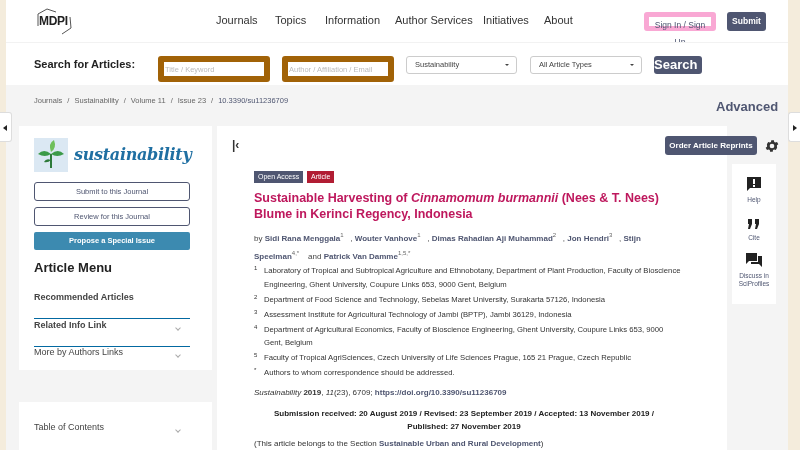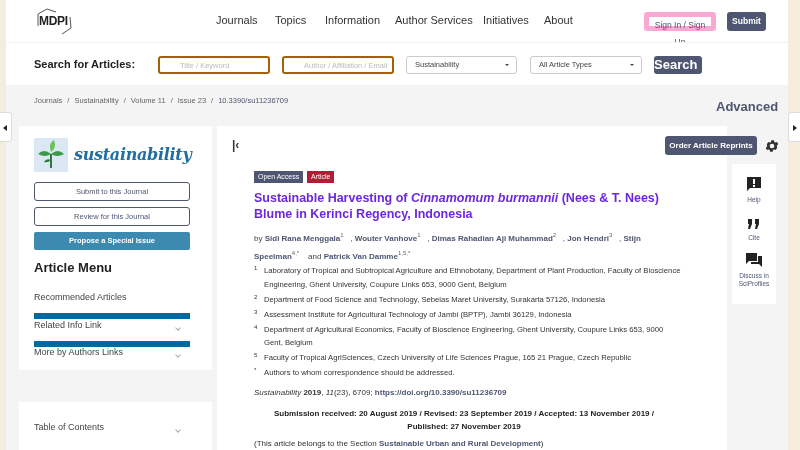--- a/index.html
+++ b/index.html
@@ -41,22 +41,22 @@
   }
   
   .searchbar {
     position: absolute; left: 0; top: 42px; width: 782px; height: 43px;
     background: #fff; border-top: 1px solid #f2f2f2;
   }
   .search-label {
     position: absolute; left: 28px; top: 15px; font-weight: bold; font-size: 11px; color: #222;
   }
   .search-input {
-    position: absolute; top: 13px; height: 18px; border: 2px solid #a16207; border-radius: 3px;
-    background: #fff; font-size: 7.5px; color: #bbb; padding-left: 20px; line-height: 16px;
+    position: absolute; top: 13px; height: 26px; border: 6px solid #a16207; border-radius: 3px;
+    background: #fff; font-size: 7.5px; color: #bbb; padding-left: 1px; line-height: 16px;
   }
   .search-select {
     position: absolute; top: 13px; height: 18px; border: 1px solid #ccc; border-radius: 3px;
     background: #fff; font-size: 7.5px; color: #444; padding-left: 8px; line-height: 16px;
   }
   .caret {
     position: absolute; right: 7px; top: 7px; width: 0; height: 0;
     border-left: 2px solid transparent; border-right: 2px solid transparent; border-top: 2.5px solid #444;
   }
   .btn-search {
@@ -109,21 +109,21 @@
     position: absolute; left: 15px; top: 106px; width: 156px; height: 18px;
     background: #3c8ab0; border-radius: 2px; color: #fff; font-size: 7.5px; font-weight: bold;
     text-align: center; line-height: 18px;
   }
   .menu-title {
     position: absolute; left: 15px; top: 134px; font-size: 13px; font-weight: bold; color: #222;
   }
   .menu-item {
     position: absolute; left: 15px; width: 156px; font-size: 9px; color: #444; height: 27px;
   }
-  .menu-item.bordered { border-bottom: 6px solid #0369a1; }
+  .menu-item.bordered { border-bottom: 1px solid #0369a1; font-weight: bold; }
   .chev {
     position: absolute; right: 10px; top: 6px; width: 4px; height: 4px;
     border-right: 1px solid #aaa; border-bottom: 1px solid #aaa; transform: rotate(45deg);
   }
   
   .main {
     position: absolute; left: 211px; top: 126px; width: 510px; height: 324px; background: #fff;
   }
   .collapse-icon {
     position: absolute; left: 15px; top: 12px; font-size: 12px; color: #333; font-weight: bold;
@@ -136,21 +136,21 @@
   .gear {
     position: absolute; left: 547px; top: 12px; width: 16px; height: 16px;
   }
   .badge {
     position: absolute; top: 45px; height: 12px; font-size: 7px; color: #fff; padding: 0 4px; line-height: 12px;
   }
   .badge.oa { left: 37px; background: #4f5671; }
   .badge.art { left: 90px; background: #b11d33; }
   .title {
     position: absolute; left: 37px; top: 64px; width: 440px; font-size: 12.5px; font-weight: bold;
-    color: #6d28d9; line-height: 16px;
+    color: #be185d; line-height: 16px;
   }
   .authors {
     position: absolute; left: 37px; top: 102px; width: 430px; font-size: 8px; color: #444; line-height: 14px;
   }
   .authors .au { color: #4f5671; font-weight: bold; }
   .authors sup { font-size: 6px; font-weight: normal; color: #666; }
   .affils {
     position: absolute; left: 37px; top: 138px; width: 430px; font-size: 7.7px; color: #333;
   }
   .affil { position: relative; padding-left: 10px; line-height: 13.5px; margin-bottom: 1.5px; }

